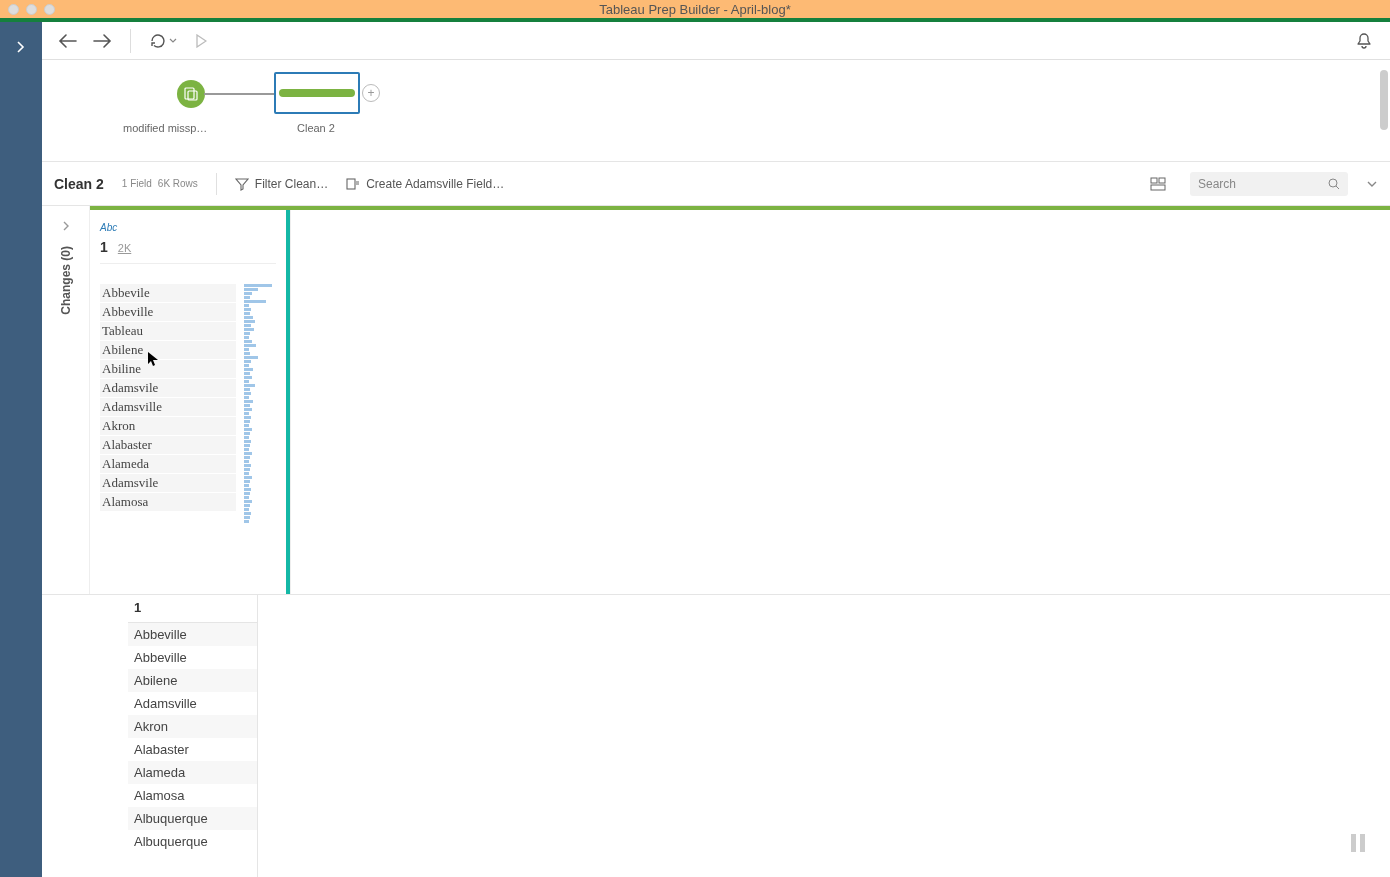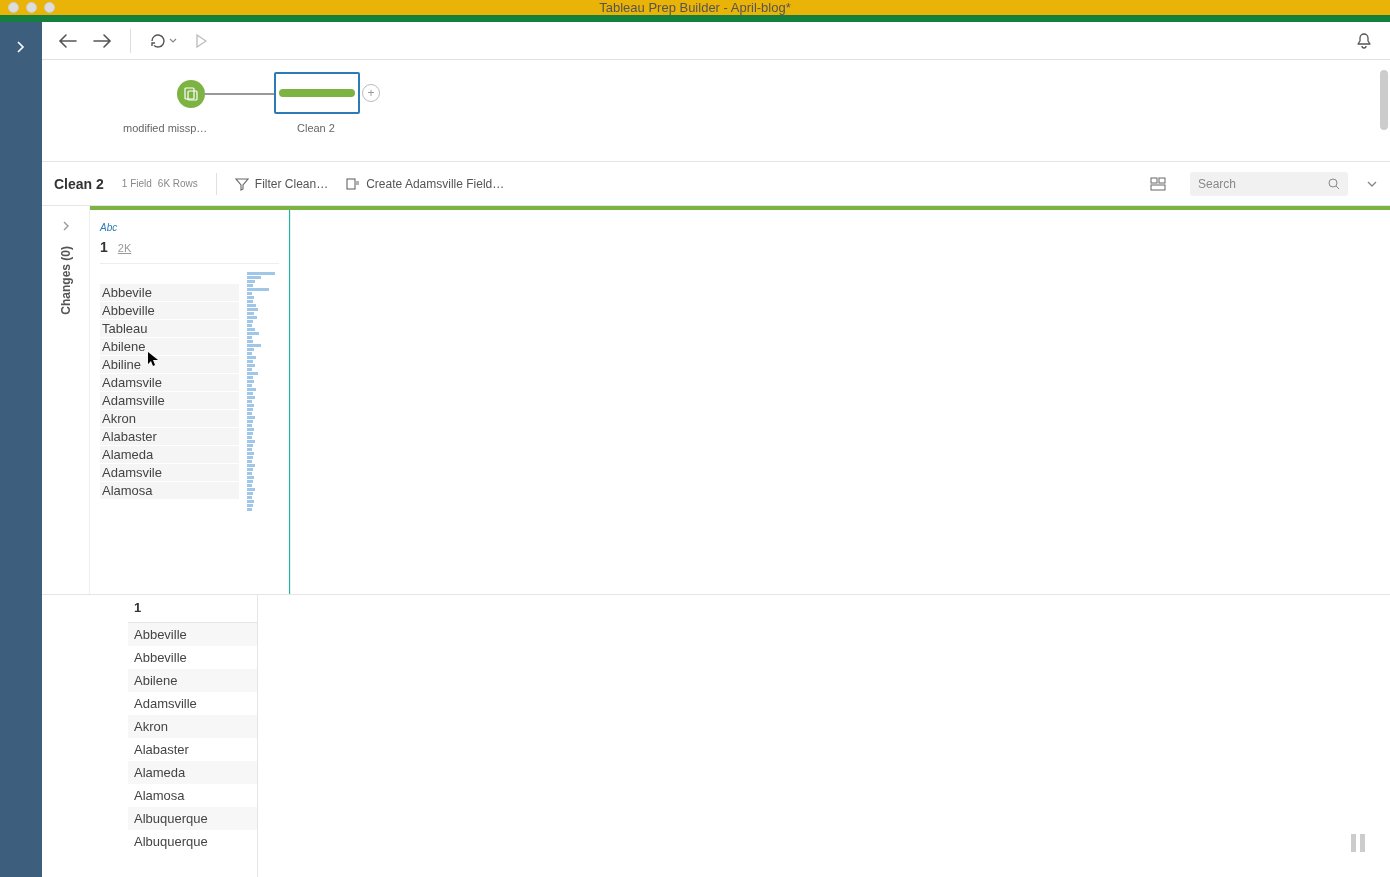--- a/index.html
+++ b/index.html
@@ -10,22 +10,22 @@
     background: #fff;
     width: 1390px;
     height: 877px;
     overflow: hidden;
     position: relative;
   }
 
   
   .titlebar {
     height: 22px;
-    background: #eab308;
-    border-bottom: 7px solid #15803d;
+    background: #fdba74;
+    border-bottom: 4px solid #15803d;
     display: flex;
     align-items: center;
     position: relative;
   }
   .traffic-lights { display: flex; gap: 7px; margin-left: 8px; }
   .light { width: 11px; height: 11px; border-radius: 50%; background:#ddd; border:1px solid #ccc; }
   .title-text { position:absolute; width:100%; text-align:center; font-size:13px; color:#555; }
 
   
   .app { display:flex; height: calc(100% - 22px); }
@@ -63,30 +63,30 @@
   .workspace { flex:1; display:flex; flex-direction:column; overflow:hidden; }
   .pane-top { flex:1; display:flex; border-bottom:1px solid #e5e5e5; overflow:hidden; min-height:0; }
   .changes-rail { width:48px; border-right:1px solid #eee; display:flex; align-items:flex-start; justify-content:center; padding-top:16px; position:relative; }
   .changes-label { writing-mode:vertical-rl; transform:rotate(180deg); font-size:12px; font-weight:600; color:#555; margin-top:24px; white-space:nowrap; }
   .changes-chevron { position:absolute; top:14px; left:50%; transform:translateX(-50%); color:#999; }
 
   .profile-area { flex:1; position:relative; }
   .green-rule { height:4px; background:#7cb342; margin:0; }
   .profile-card {
     position:absolute; left:0px; top:4px; width:200px; background:#fff;
-    border-right:1px solid #14b8a6; padding:12px 10px 8px 10px;
+    border-right:4px solid #14b8a6; padding:12px 10px 8px 10px;
     box-shadow:1px 0 0 #eee;
     height:calc(100% - 4px);
     display:flex; flex-direction:column;
   }
   .pc-type { font-size:10px; color:#2c7bb6; font-style:italic; }
   .pc-head { display:flex; align-items:baseline; gap:10px; margin-top:6px; border-bottom:1px solid #eee; padding-bottom:8px;}
   .pc-head .n1 { font-weight:700; font-size:14px;}
   .pc-head .n2 { font-size:11px; color:#999;text-decoration:underline; }
-  .pc-body { margin-top:8px; display:flex; gap:8px; align-items:center; overflow:hidden; }
+  .pc-body { margin-top:20px; display:flex; gap:8px; align-items:flex-start; overflow:hidden;font-family:Liberation Serif, serif; }
   .pc-list { flex:1; display:flex; flex-direction:column; }
   .pc-list .row { font-size:13px; color:#444; padding:1px 0; background:#f5f5f5; margin-bottom:1px; padding-left:2px;}
   .mini-chart { width:32px; display:flex; flex-direction:column; gap:1px; }
   .mini-chart div { height:3px; background:#a0c6e8; }
 
   
   .grid-pane { height:282px; display:flex; }
   .grid-rail { width:86px; }
   .grid-table { width:130px; border-right:1px solid #e5e5e5; display:flex; flex-direction:column; }
   .grid-header { height:28px; font-weight:700; font-size:13px; padding:5px 6px; border-bottom:1px solid #e5e5e5;}

